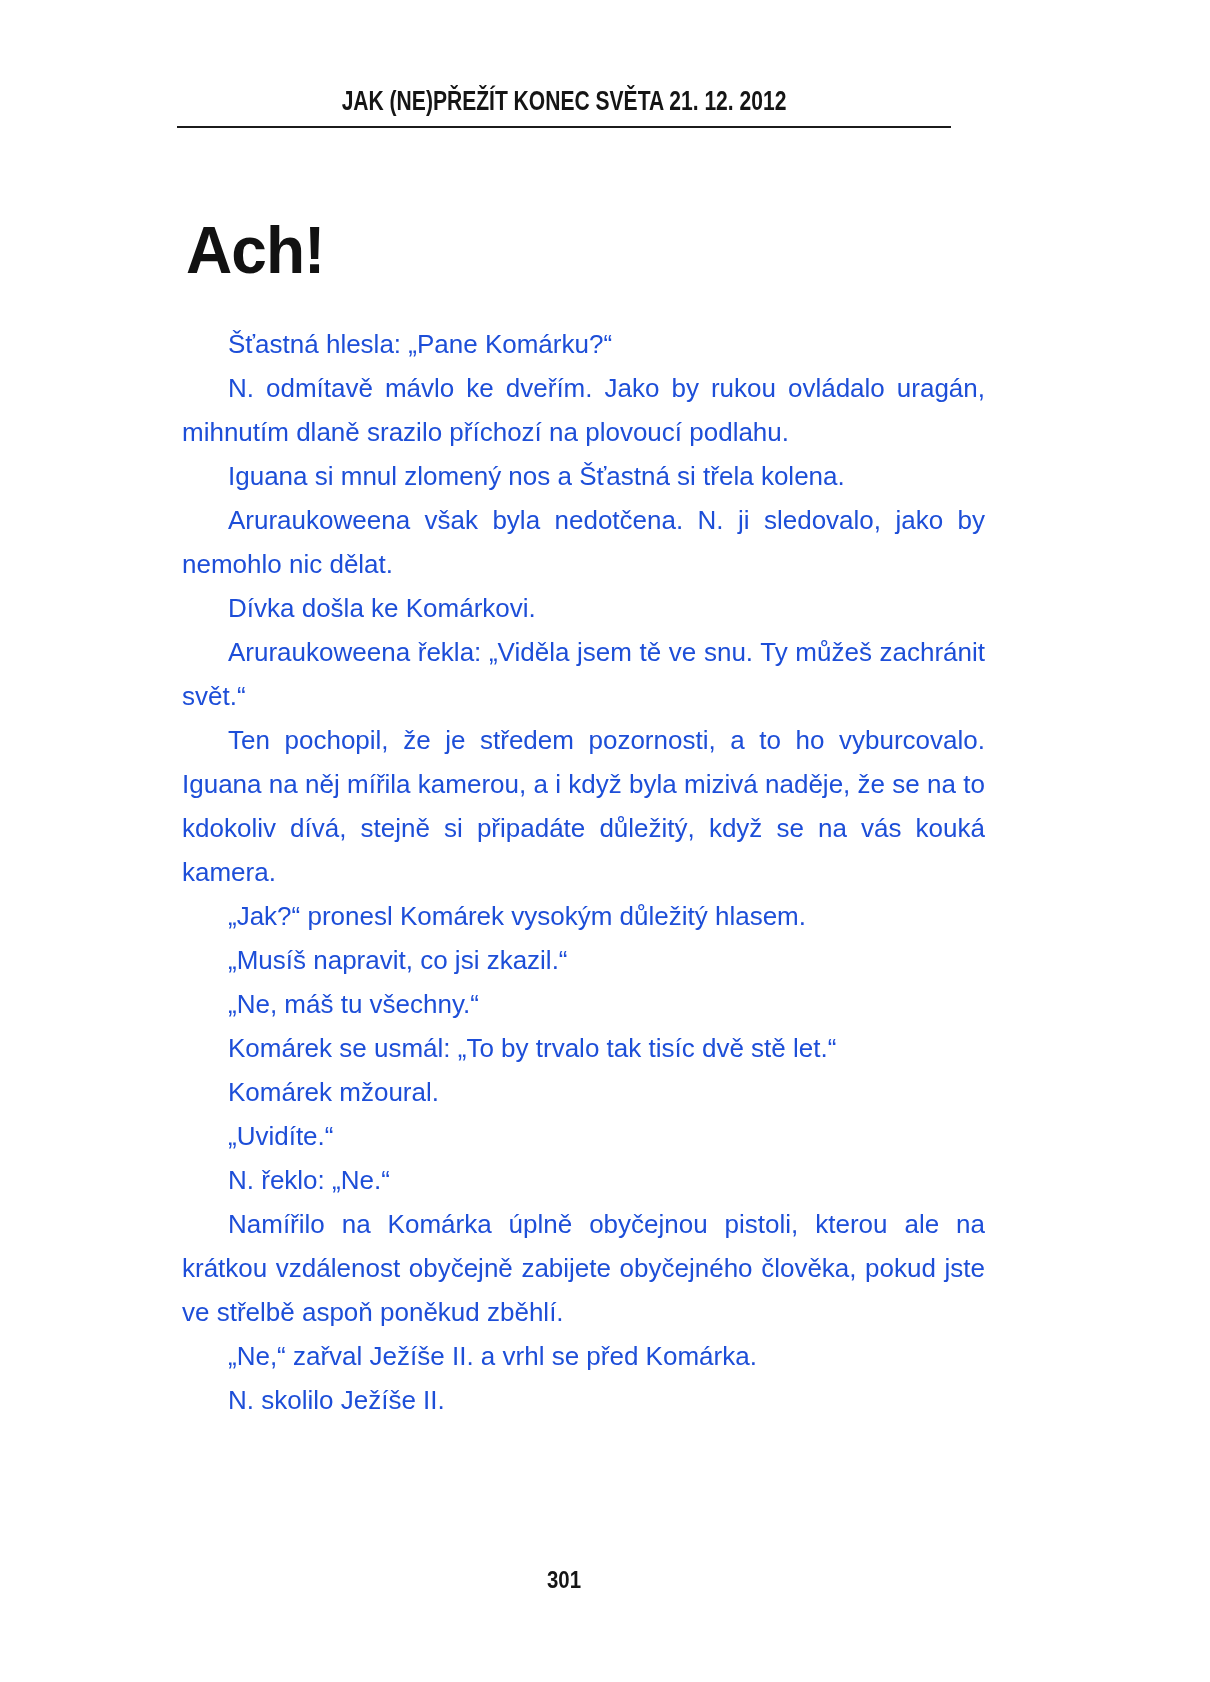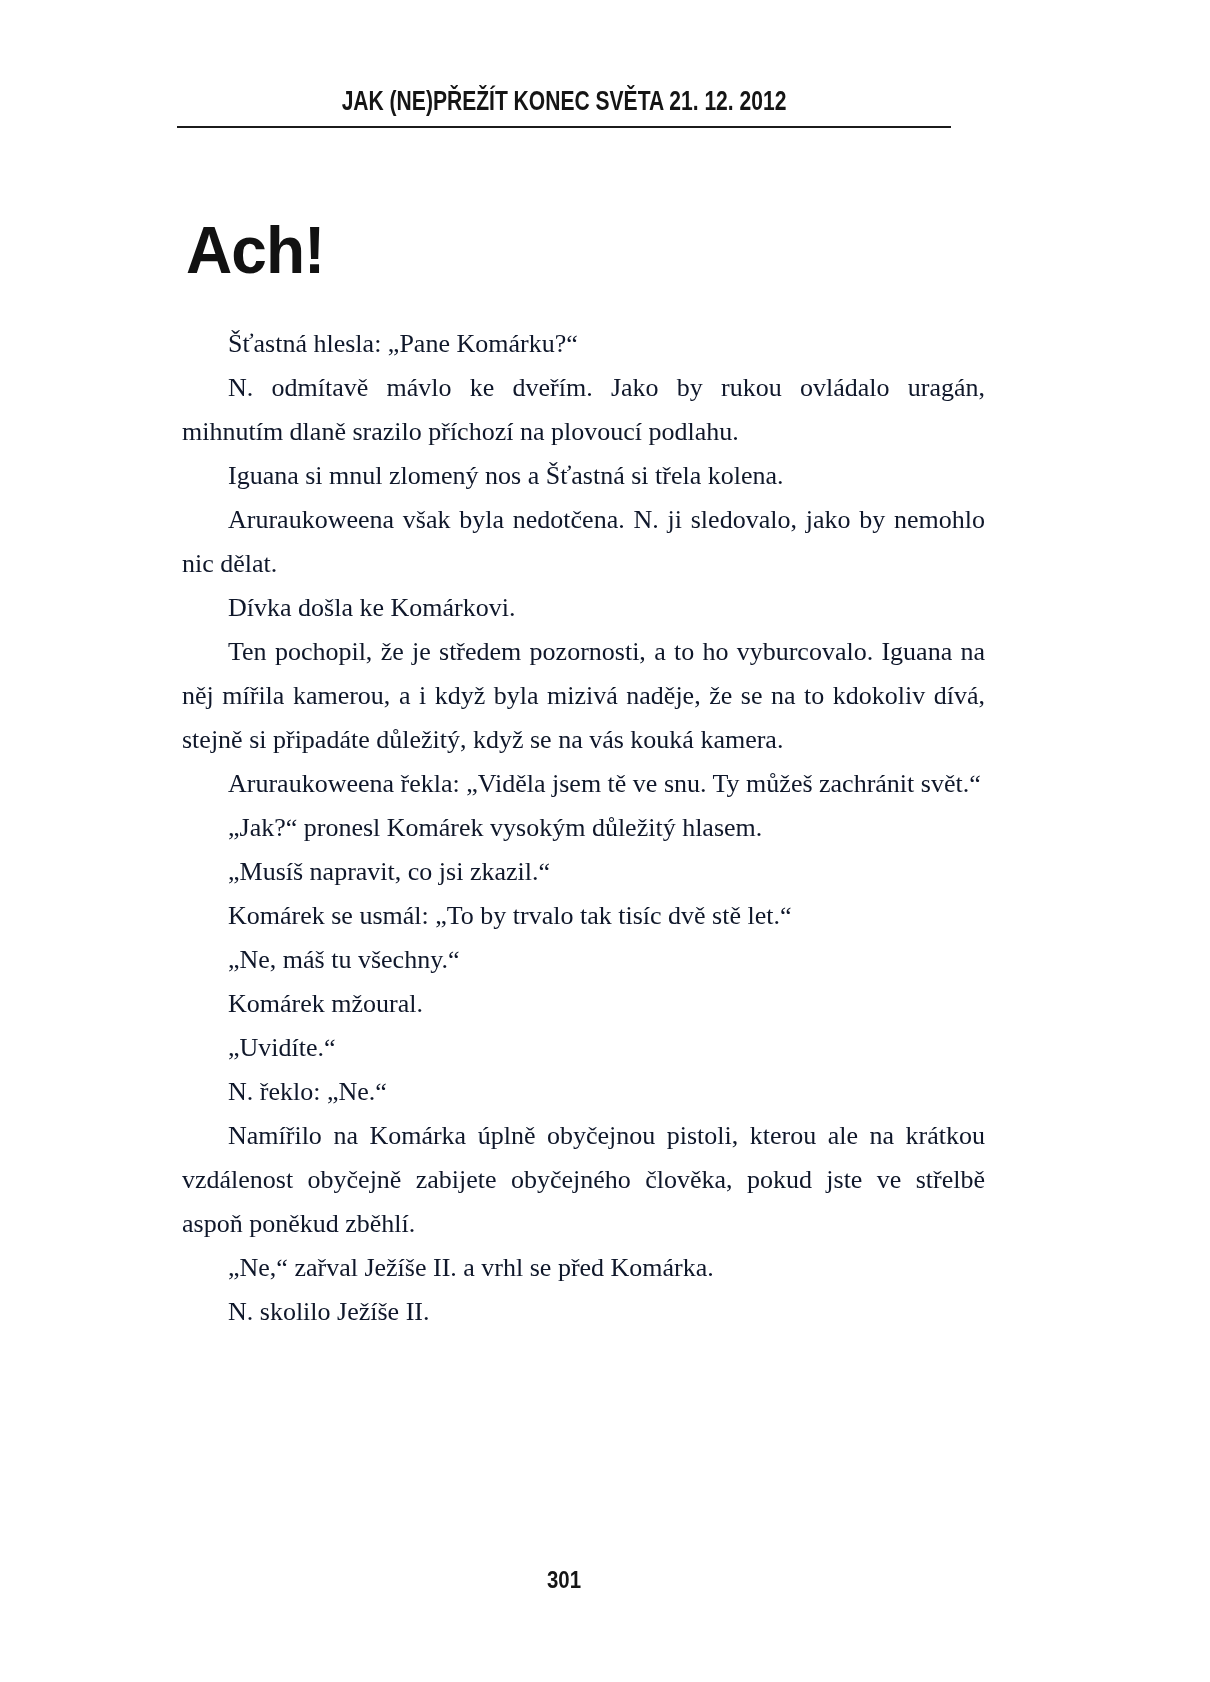--- a/index.html
+++ b/index.html
@@ -51,25 +51,25 @@
     letter-spacing: -1px;
     transform: scaleX(0.97);
     transform-origin: left;
     color: #121212;
   }
   .body-text {
     position: absolute;
     top: 322px;
     left: 182px;
     width: 803px;
-    font-family: Liberation Serif, serif;
+    font-family: Liberation Sans, sans-serif;
     font-size: 26px;
     line-height: 44px;
     text-align: justify;
-    color: #0f172a;
+    color: #1d4ed8;
   }
   .body-text p {
     margin: 0;
     padding: 0;
     text-indent: 46px;
     hyphens: manual;
   }
   .folio {
     position: absolute;
     top: 1566px;
@@ -89,26 +89,26 @@
 <div class="page">
   <div class="running-head">JAK (NE)PŘEŽÍT KONEC SVĚTA 21. 12. 2012</div>
   <hr class="head-rule">
   <h1 class="chapter-title">Ach!</h1>
   <main class="body-text">
       <p>Šťastná hlesla: „Pane Komárku?“</p>
       <p>N. odmítavě mávlo ke dveřím. Jako by rukou ovládalo uragán, mihnutím dlaně srazilo příchozí na plovoucí podlahu.</p>
       <p>Iguana si mnul zlomený nos a Šťastná si třela kolena.</p>
       <p>Aruraukoweena však byla nedotčena. N. ji sledovalo, jako by nemohlo nic dělat.</p>
       <p>Dívka došla ke Komárkovi.</p>
+      <p>Aruraukoweena řekla: „Viděla jsem tě ve snu. Ty můžeš zachrá­nit svět.“</p>
       <p>Ten pochopil, že je středem pozornosti, a to ho vyburcovalo. Iguana na něj mířila kamerou, a i když byla mizivá naděje, že se na to kdokoliv dívá, stejně si připadáte důležitý, když se na vás kouká kamera.</p>
-      <p>Aruraukoweena řekla: „Viděla jsem tě ve snu. Ty můžeš zachrá­nit svět.“</p>
       <p>„Jak?“ pronesl Komárek vysokým důležitý hlasem.</p>
       <p>„Musíš napravit, co jsi zkazil.“</p>
+      <p>„Ne, máš tu všechny.“</p>
       <p>Komárek se usmál: „To by trvalo tak tisíc dvě stě let.“</p>
-      <p>„Ne, máš tu všechny.“</p>
       <p>Komárek mžoural.</p>
       <p>„Uvidíte.“</p>
       <p>N. řeklo: „Ne.“</p>
       <p>Namířilo na Komárka úplně obyčejnou pistoli, kterou ale na krátkou vzdálenost obyčejně zabijete obyčejného člověka, pokud jste ve střelbě aspoň poněkud zběhlí.</p>
       <p>„Ne,“ zařval Ježíše II. a vrhl se před Komárka.</p>
       <p>N. skolilo Ježíše II.</p>
     </main>
   <div class="folio">301</div>
 </div>
 

